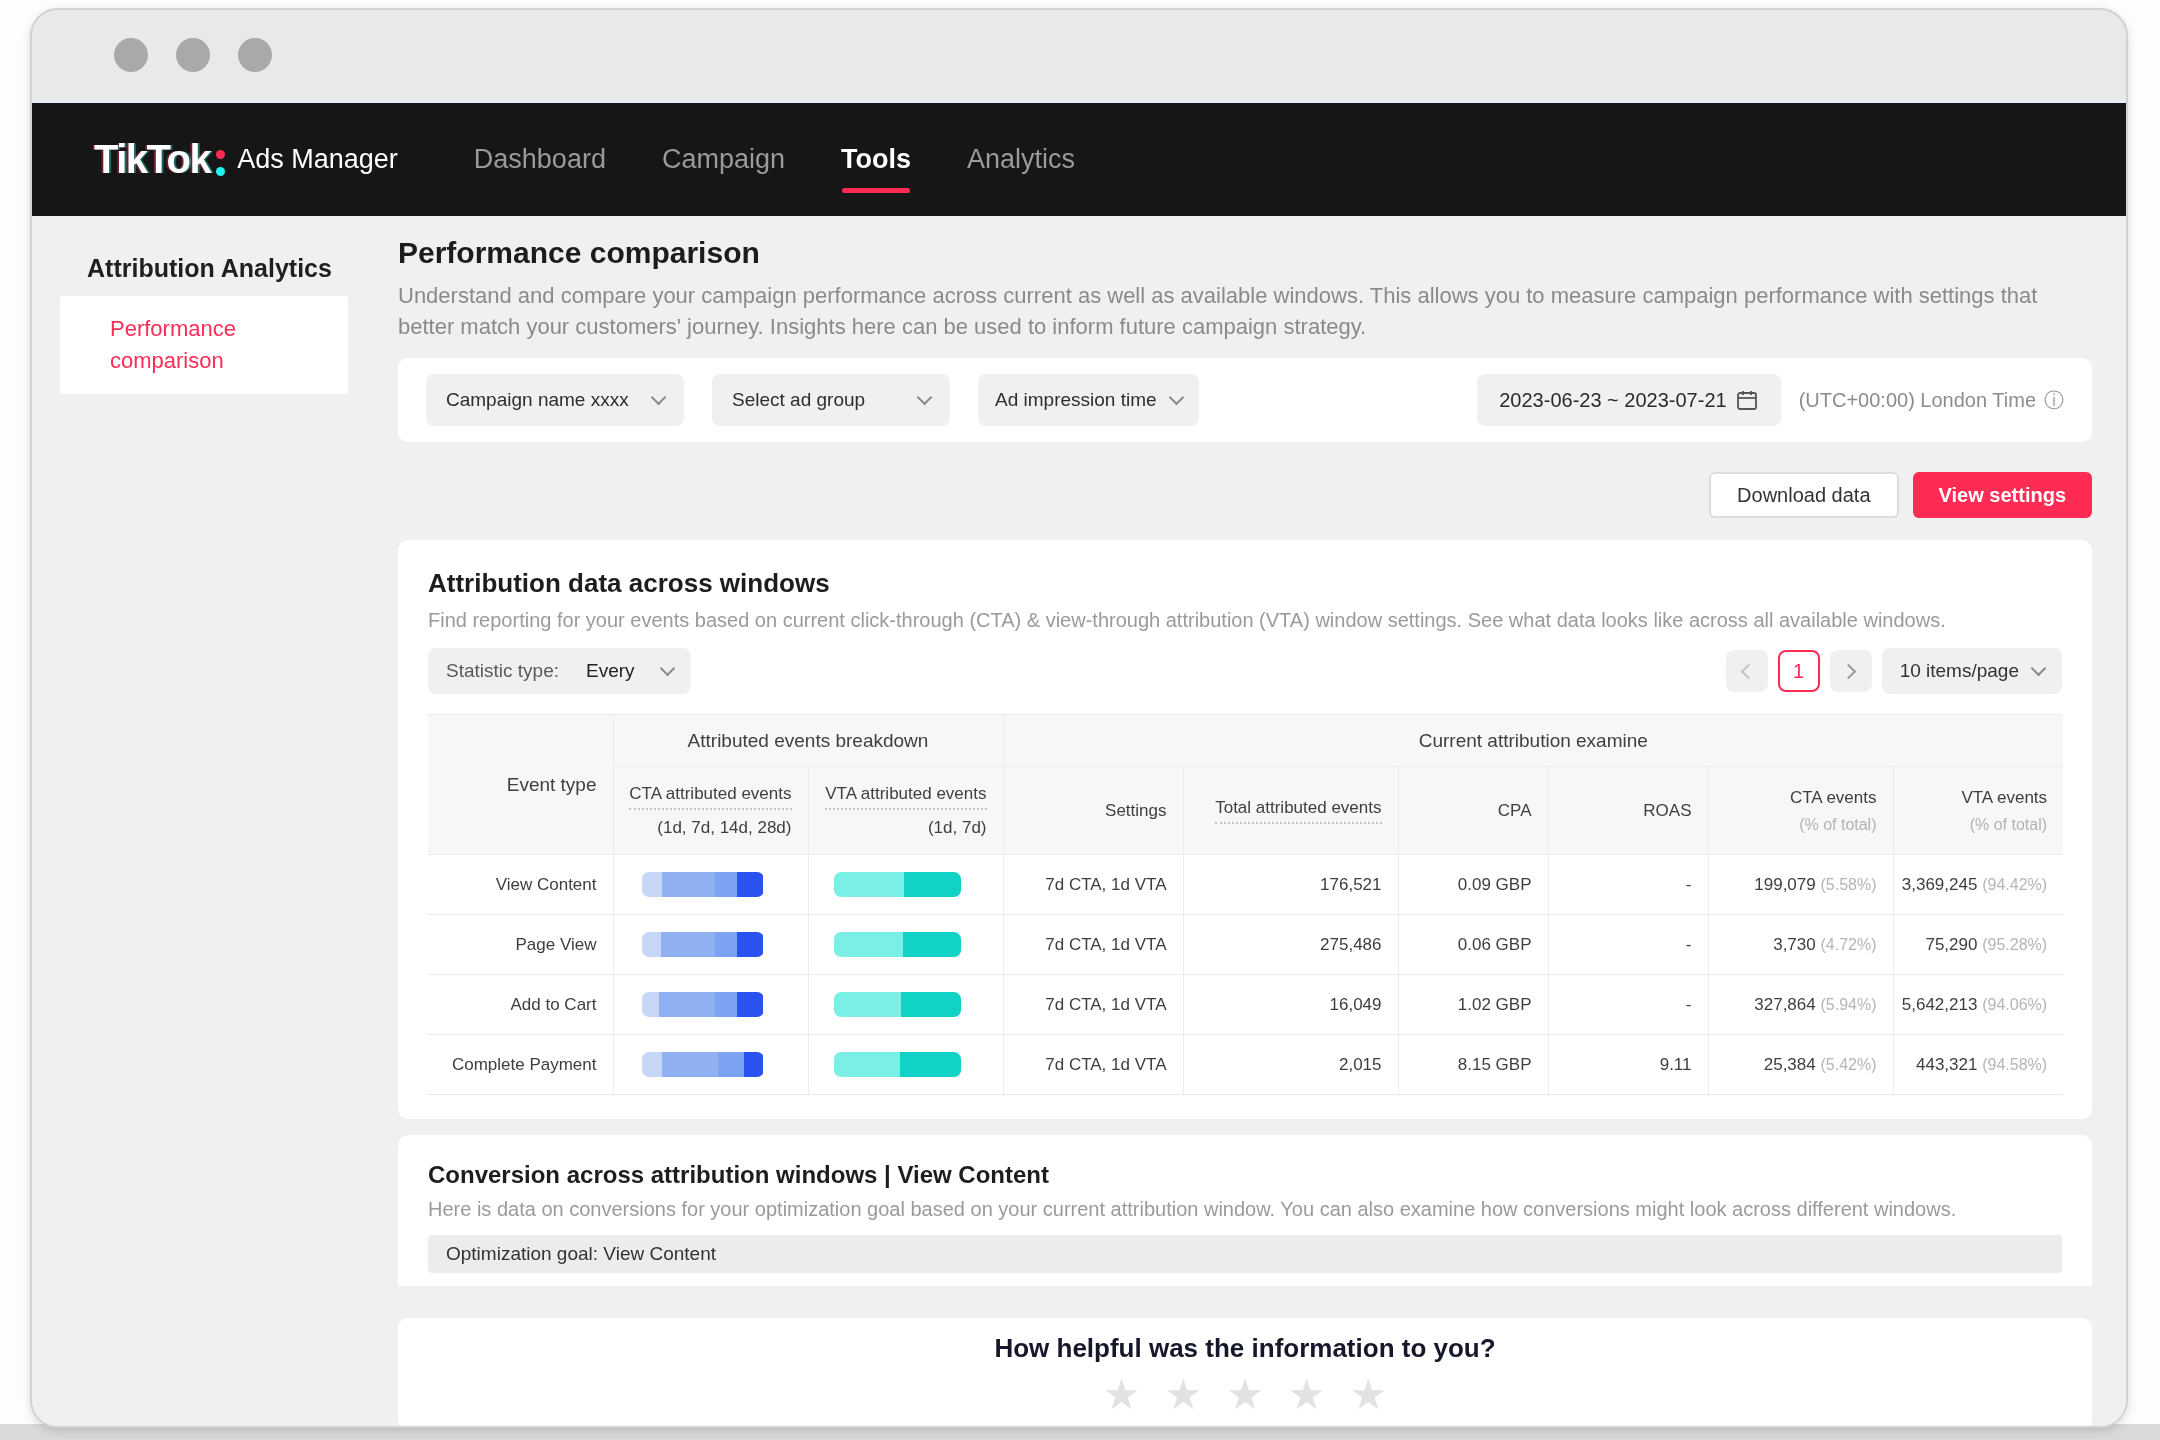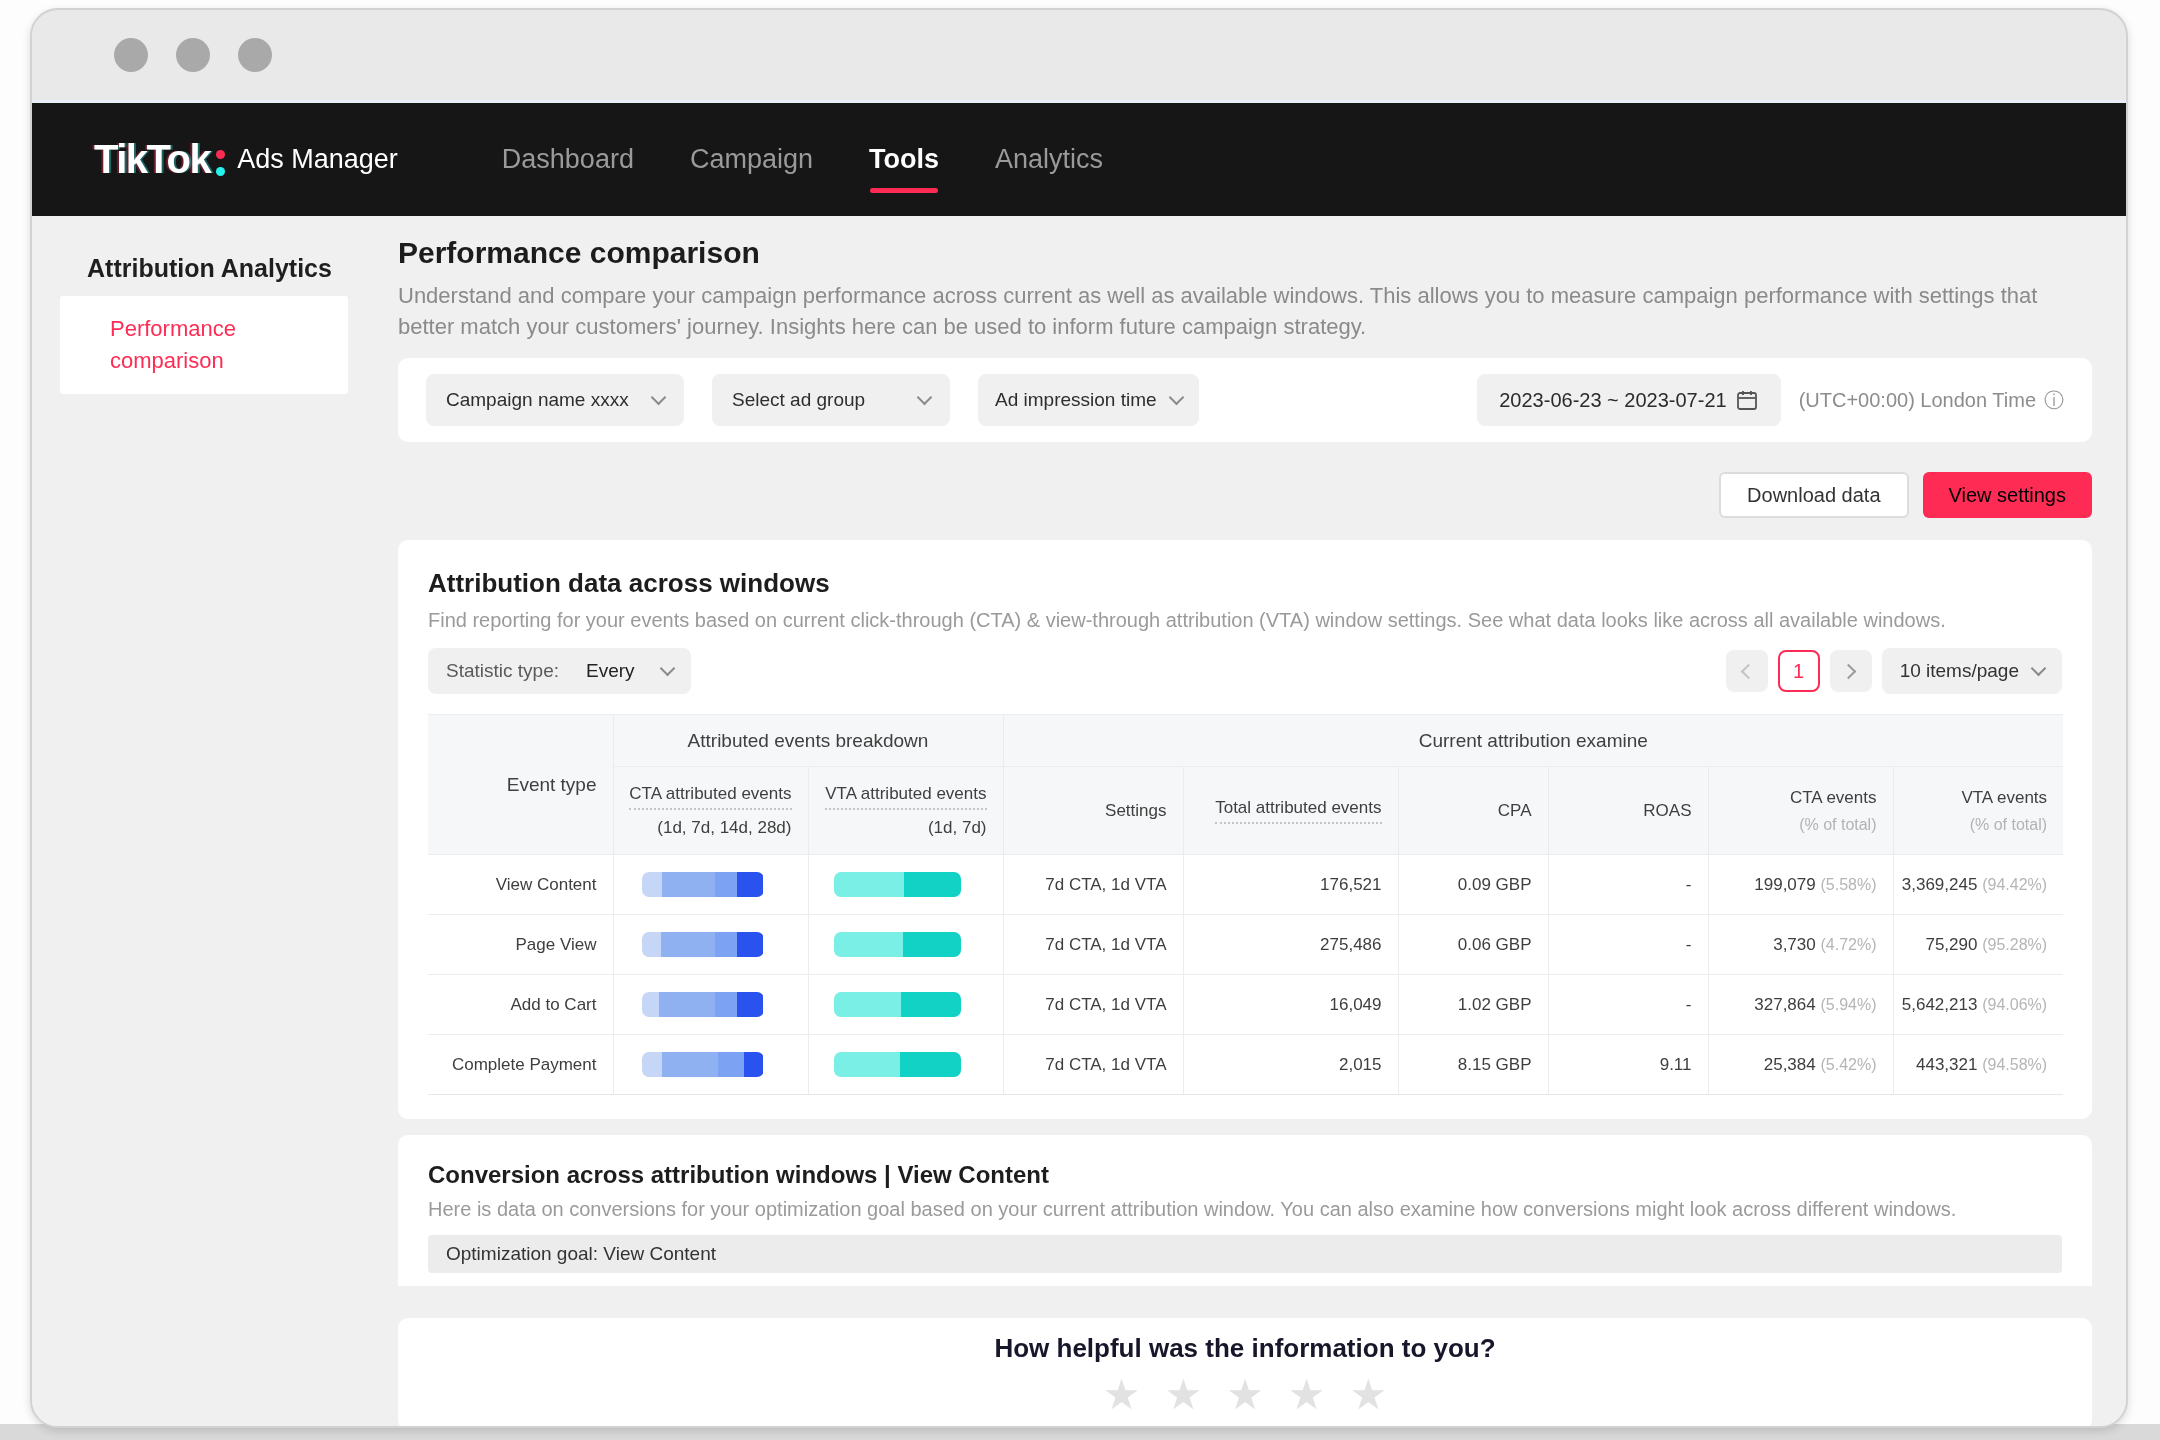--- a/index.html
+++ b/index.html
@@ -10,21 +10,21 @@
   .window { position:absolute; left:30px; top:8px; width:2098px; height:1420px;
     background:#e9e9e9; border:2px solid #d2d2d2; border-radius:28px; overflow:hidden;
     box-shadow:0 3px 8px rgba(0,0,0,.14); }
 
   
   .chrome { height:90px; display:flex; align-items:center; padding-left:82px; gap:28px; }
   .dot { width:34px; height:34px; border-radius:50%; background:#a9a9a9; }
 
   
   .navbar { height:116px; background:#161616; border-top:3px solid #e7eef7;
-    display:flex; align-items:center; padding:0 62px;gap:28px; }
+    display:flex; align-items:center; padding:0 62px; }
   .logo { display:flex; align-items:center; }
   .brand { color:#fff; font-size:40px; font-weight:800; letter-spacing:-1.5px;
     text-shadow:2px 0 0 rgba(37,244,238,.35), -2px 0 0 rgba(254,44,85,.35); }
   .colon { display:inline-flex; flex-direction:column; gap:8px; margin:6px 12px 0 6px; }
   .colon i { width:9px; height:9px; border-radius:50%; }
   .colon i:first-child { background:#fe2c55; }
   .colon i:last-child { background:#25f4ee; }
   .brand-suffix { color:#fff; font-size:27px; font-weight:400; }
   .nav-items { display:flex; gap:56px; margin-left:76px; }
   .nav-item { font-size:27px; color:#9a9a9a; position:relative; cursor:pointer; }
@@ -56,21 +56,21 @@
   .date-group { margin-left:auto; display:flex; align-items:center; gap:18px; }
   .date-pill { background:#f0f0f1; border-radius:8px; height:52px; display:flex; align-items:center;
     gap:8px; padding:0 22px; font-size:20px; color:#2b2b2b; cursor:pointer; }
   .tz { font-size:20px; color:#8c8c8c; display:flex; align-items:center; gap:8px; }
   .info-ic { font-size:20px; color:#9a9a9a; }
 
   .actions-row { margin-top:30px; display:flex; justify-content:flex-end; gap:14px; }
   .btn { height:46px; border-radius:6px; font-size:20px; display:inline-flex; align-items:center;
     padding:0 26px; cursor:pointer; border:none; font-family:inherit; }
   .btn.secondary { background:#fff; border:2px solid #dcdcdc; color:#333; }
-  .btn.primary { background:#fe2c55; color:#000000; font-weight:400; }
+  .btn.primary { background:#fe2c55; color:#ffffff; font-weight:700; }
 
   .card { background:#fff; border-radius:10px; }
   .table-card { margin-top:22px; padding:28px 30px 24px; }
   .section-title { font-size:26px; font-weight:700; color:#1d1d1d; }
   .section-desc { margin-top:10px; font-size:20px; color:#9a9a9a; }
   .controls-row { margin-top:16px; display:flex; align-items:center; }
   .stat-pill { background:#f0f0f1; border-radius:8px; height:46px; display:inline-flex;
     align-items:center; gap:27px; padding:4px 18px; font-size:19px; cursor:pointer; }
   .stat-label { color:#5a5a5a; }
   .stat-value { color:#222; }

